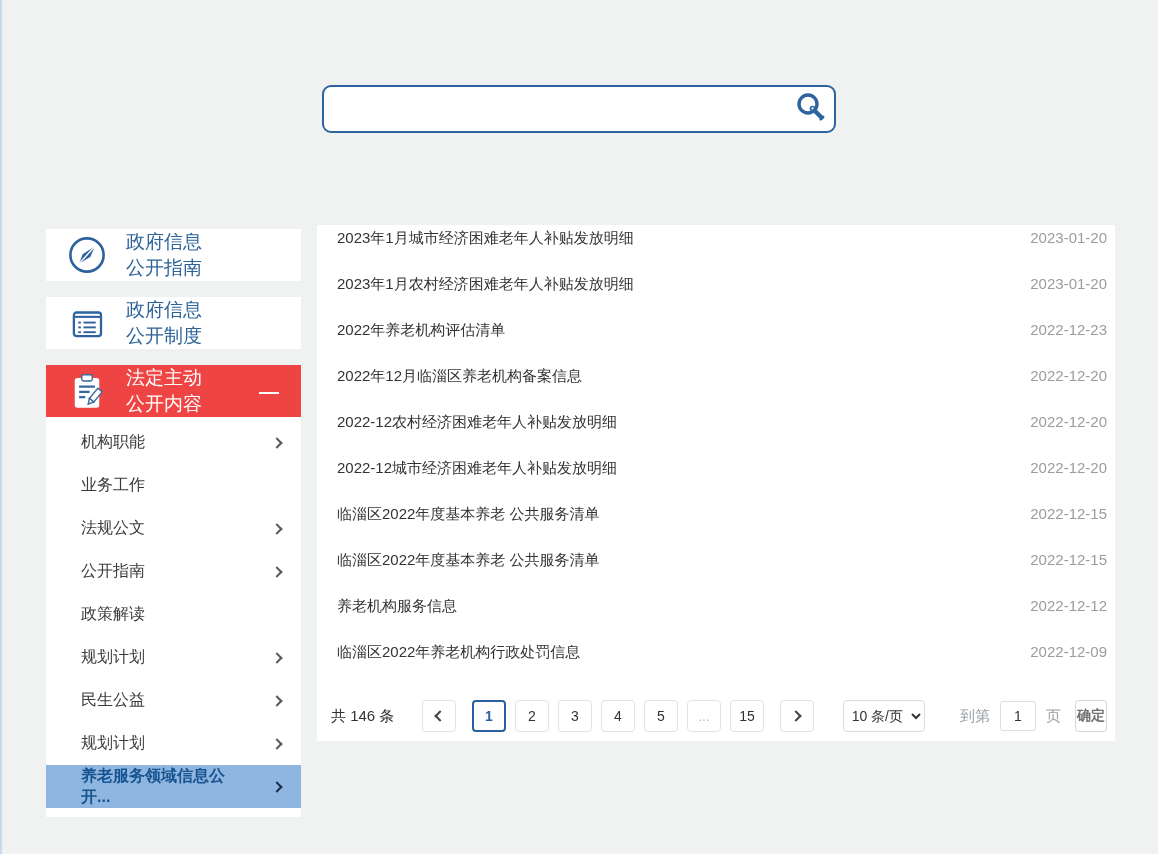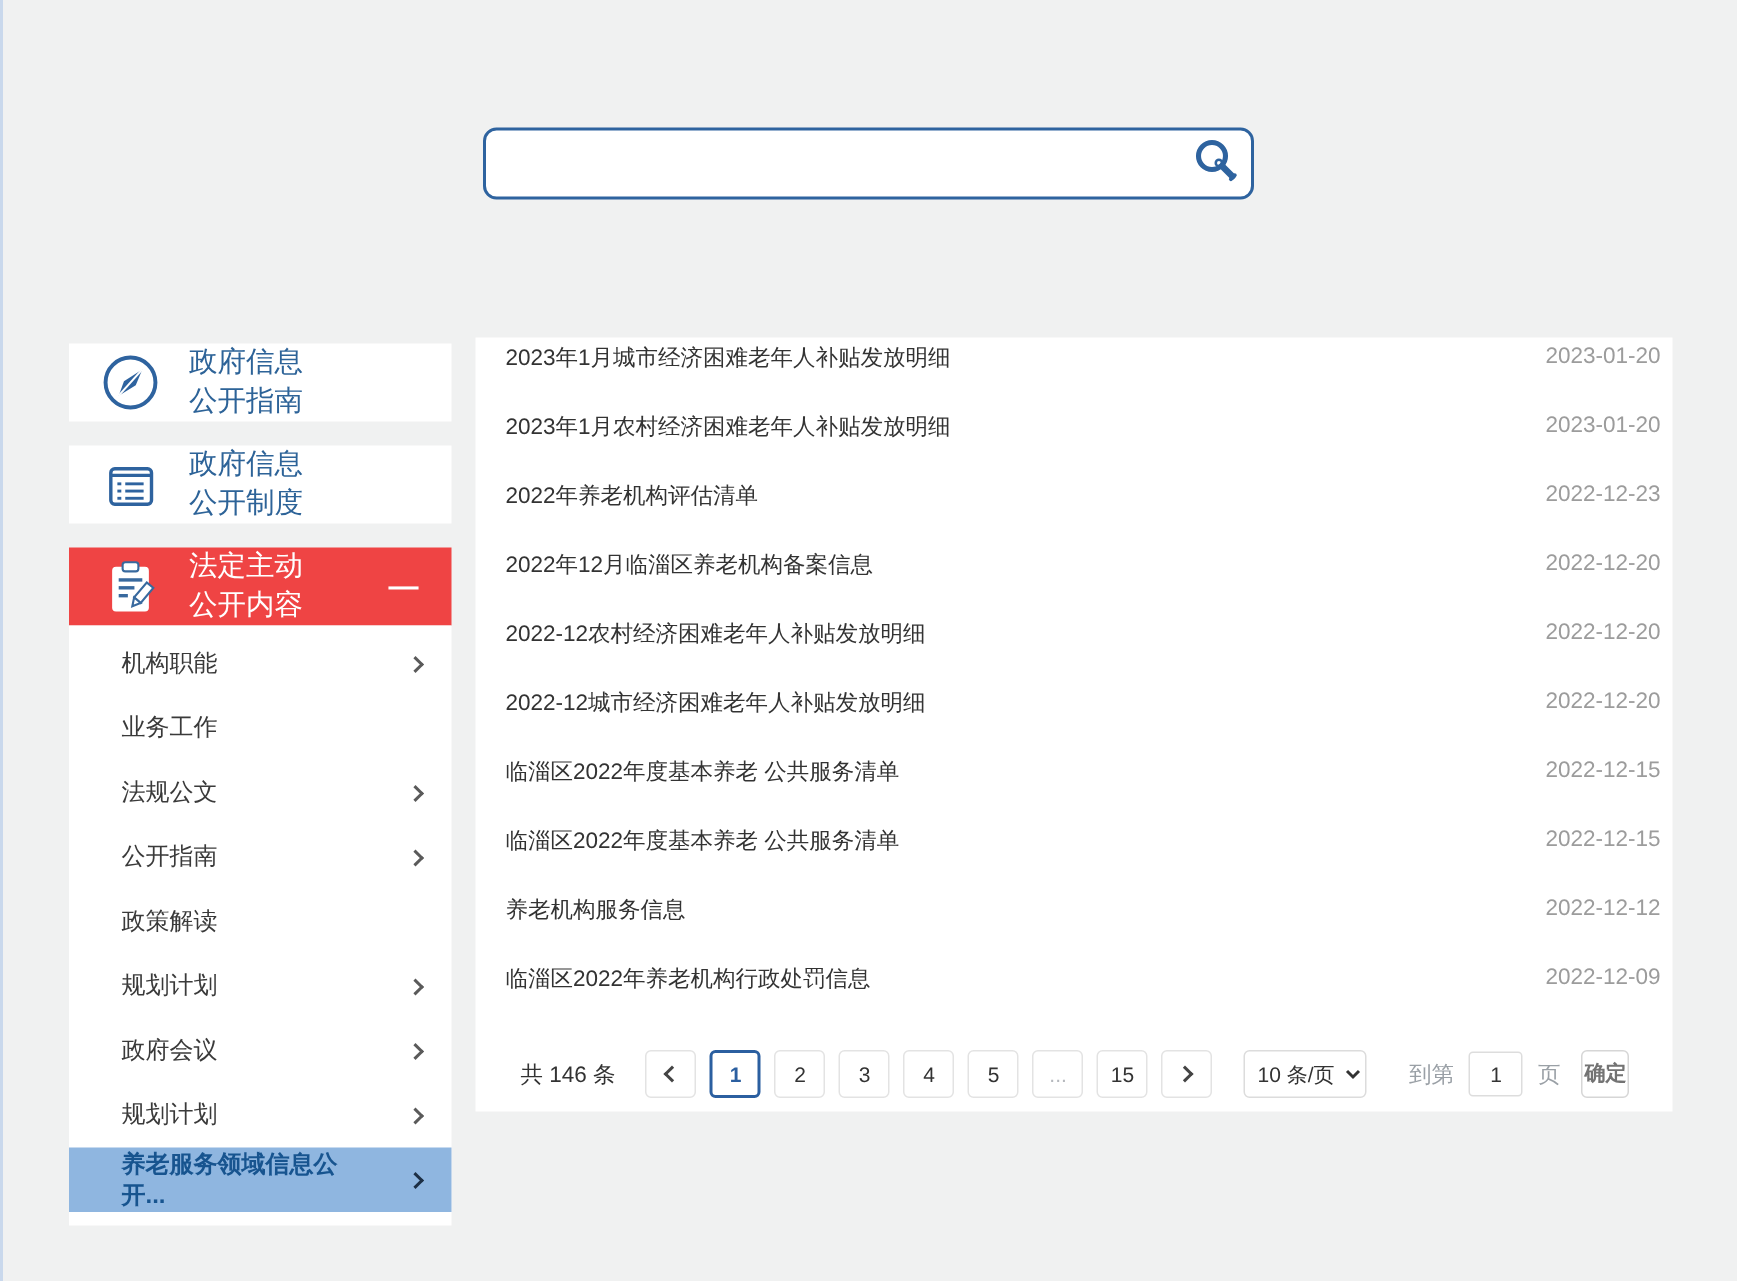--- a/index.html
+++ b/index.html
@@ -72,22 +72,22 @@
   .rows { padding-top:4px; }
   .row {
     height:46px; display:flex; align-items:flex-start;
     padding:0 8px 0 20px; cursor:pointer;
   }
   .row .t { flex:1; font-size:15px; color:#333; white-space:nowrap; overflow:hidden; }
   .row .d { font-size:15px; color:#9c9c9c; margin-left:12px; flex:0 0 auto; }
 
   
   .pager {
-    position:absolute; left:24px; right:8px; top:475px; height:32px;
-    display:flex; align-items:center; font-size:14px; color:#333;
+    position:absolute; left:8px; right:8px; top:475px; height:32px;
+    display:flex; align-items:center; font-size:14px; color:#333;justify-content:space-between;
   }
   .total { font-size:15px; color:#333; margin:0 20px 0 6px; white-space:nowrap; }
   .pbtn {
     min-width:34px; height:32px; padding:0 6px;
     border:1px solid #e3e3e3; border-radius:4px; background:#fff;
     display:flex; align-items:center; justify-content:center;
     margin-right:9px; font-size:14px; color:#333; cursor:pointer;
     font-family:inherit;
   }
   .pbtn.active { border:2px solid #2b5fa0; color:#2b5fa0; font-weight:bold; }
@@ -189,21 +189,21 @@
       </div>
       <div class="menu-item">
         <span class="lbl">政策解读</span>
         <span class="chev hidden"></span>
       </div>
       <div class="menu-item">
         <span class="lbl">规划计划</span>
         <span class="chev"></span>
       </div>
       <div class="menu-item">
-        <span class="lbl">政府会议</span>
+        <span class="lbl">民生公益</span>
         <span class="chev"></span>
       </div>
       <div class="menu-item">
         <span class="lbl">规划计划</span>
         <span class="chev"></span>
       </div>
       <div class="menu-item active">
         <span class="lbl">养老服务领域信息公开...</span>
         <span class="chev"></span>
       </div>

